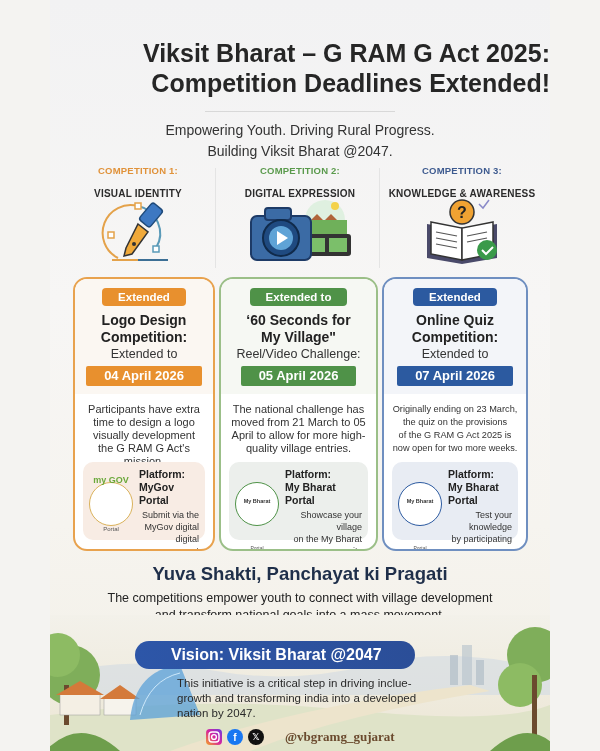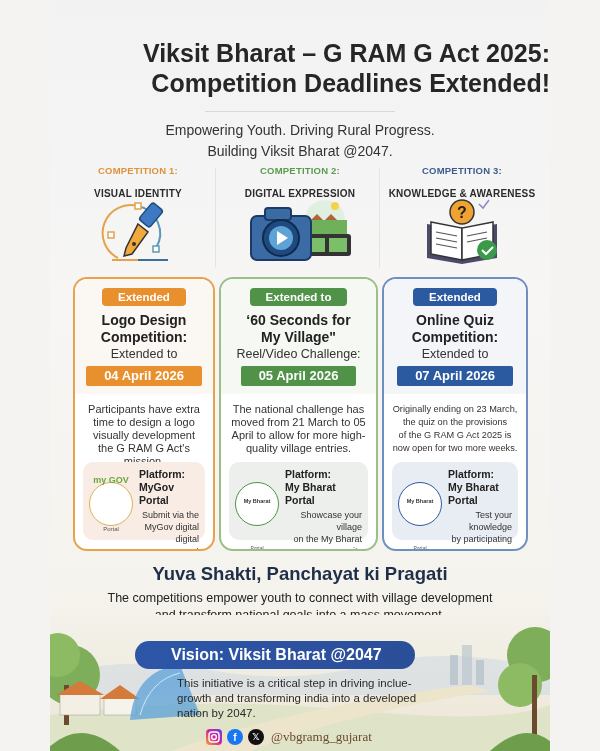--- a/index.html
+++ b/index.html
@@ -26,21 +26,21 @@
   .plat-text { margin-left: 6px; }
   .plat-label { font-weight: bold; font-size: 10.5px; line-height: 13px; color: #222; }
   .plat-desc { font-size: 9px; line-height: 12px; color: #333; margin-top: 2px; text-align: right; }
   .tagline { position: absolute; left: 0; width: 500px; top: 563px; text-align: center; font-weight: bold; font-size: 18.5px; color: #1f2f4a; line-height: 22px; }
   .tagline-desc { position: absolute; left: 0; width: 500px; top: 590px; text-align: center; font-size: 12.5px; line-height: 17px; color: #222; }
   .scenery { position: absolute; left: 0; top: 615px; width: 500px; height: 136px; }
   .vision-pill { position: absolute; left: 85px; top: 641px; width: 280px; height: 28px; background: linear-gradient(90deg,#2d56a8,#2b4e98); border-radius: 14px; color: #fff; font-weight: bold; font-size: 16px; line-height: 28px; padding-left: 36px; }
   .vision-desc { position: absolute; left: 127px; top: 676px; width: 330px; font-size: 11.5px; line-height: 15px; color: #2a2a2a; }
   .social { position: absolute; left: 156px; top: 728px; height: 18px; display: flex; align-items: center; gap: 5px; }
   .soc-icon { width: 16px; height: 16px; border-radius: 4px; display: flex; align-items: center; justify-content: center; color: #fff; font-size: 10px; font-weight: bold; }
-  .handle { font-family: "Liberation Serif", "DejaVu Serif", serif; font-weight: normal; font-size: 13px; color: #6b4a2e; margin-left: 2px; }
+  .handle { font-family: "Liberation Serif", "DejaVu Serif", serif; font-weight: bold; font-size: 13px; color: #6b4a2e; margin-left: 16px; }
 </style>
 </head>
 <body>
 
 <div class="poster">
 
   <div class="title">
     <div>Viksit Bharat – G RAM G Act 2025:</div>
     <div>Competition Deadlines Extended!</div>
   </div>

